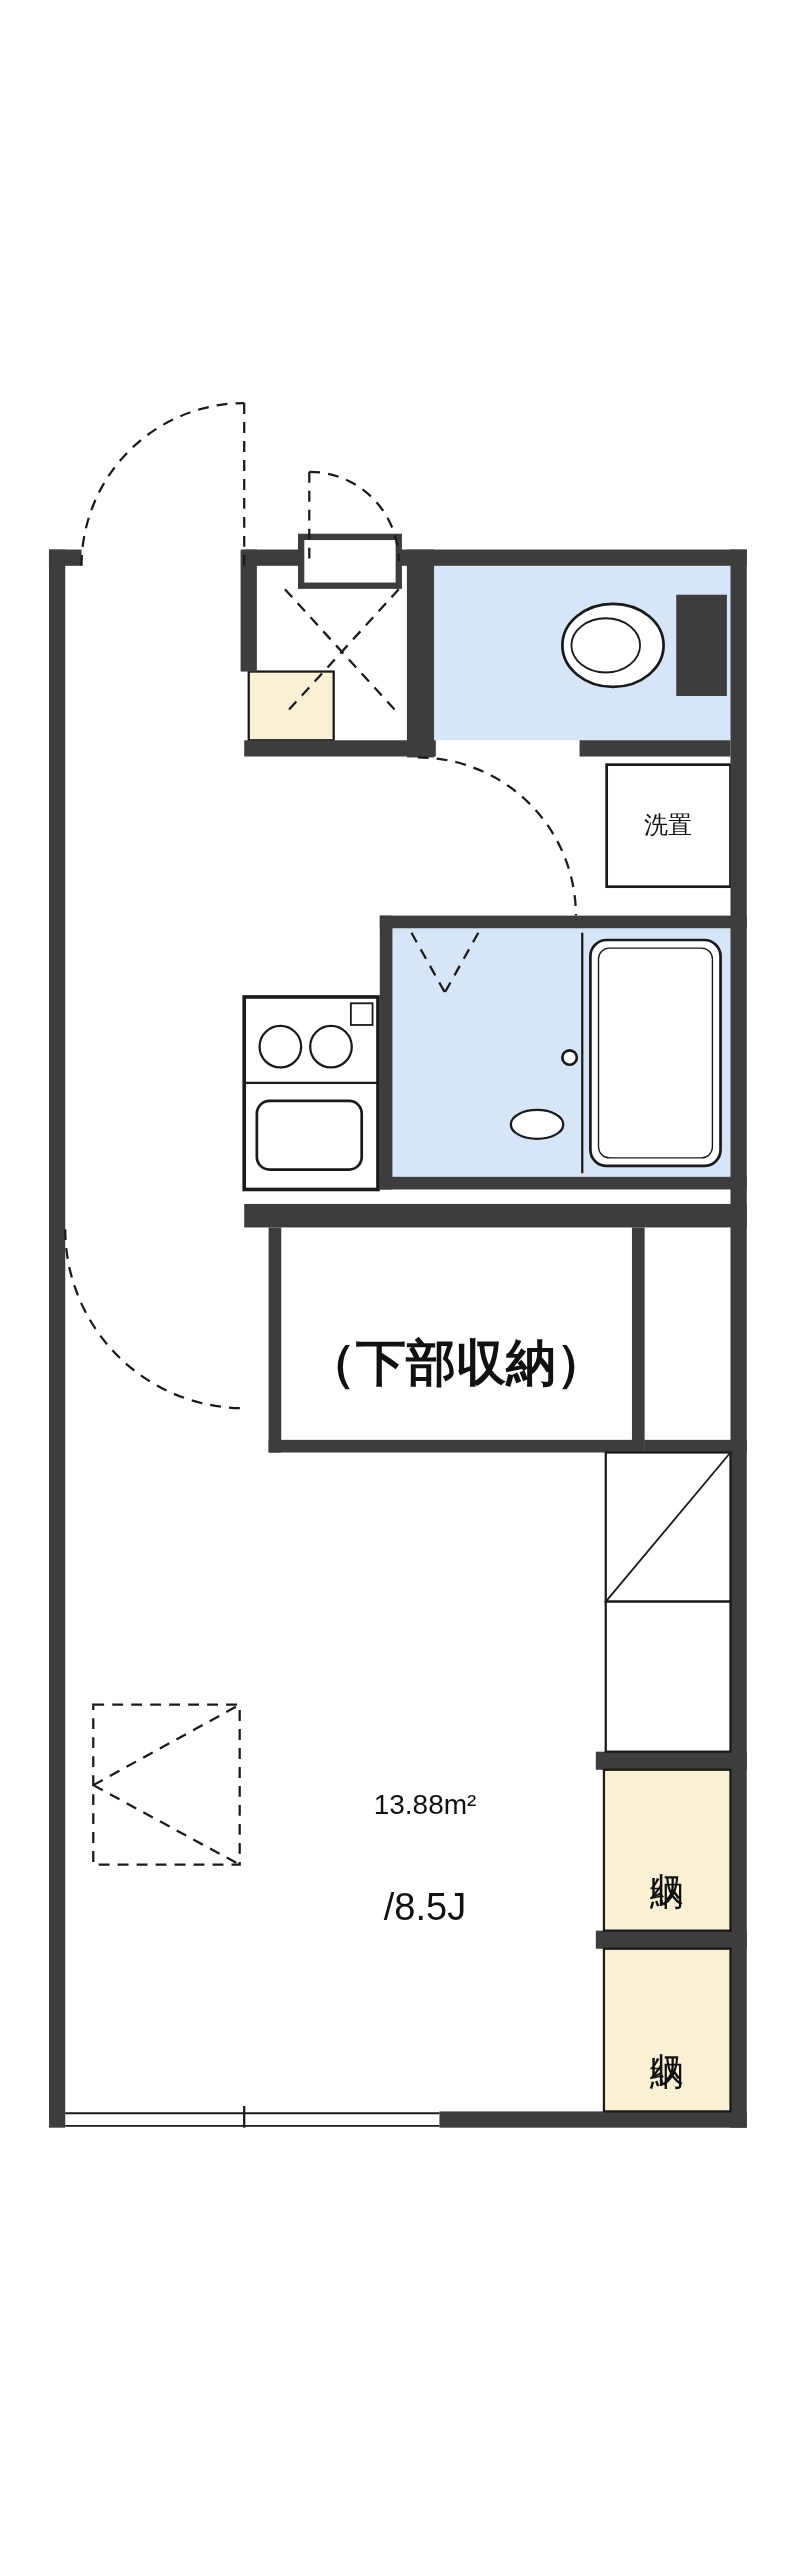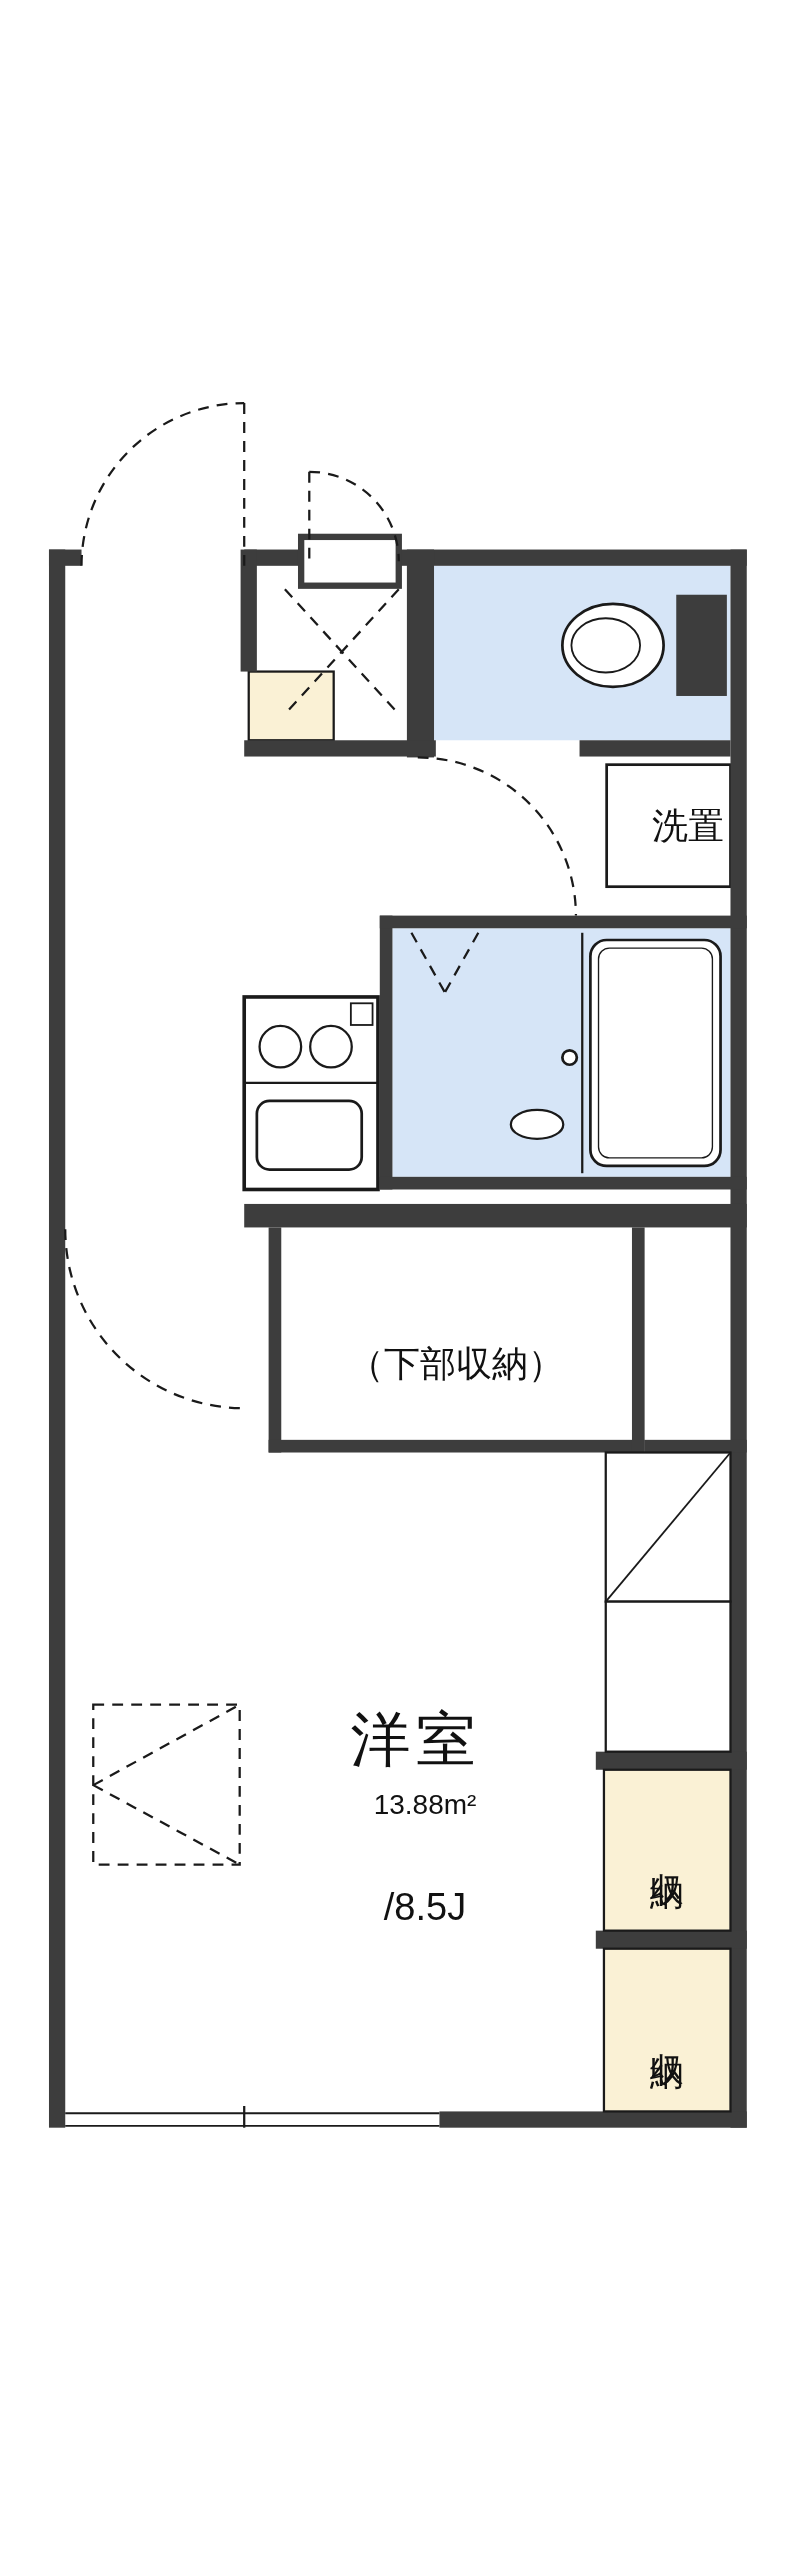--- a/index.html
+++ b/index.html
@@ -36,23 +36,23 @@
     color:var(--text);
     white-space:nowrap;
     line-height:1.25;
     text-align:center;
   }
   .lbl.vert{
     writing-mode:vertical-rl;
     text-orientation:upright;
     letter-spacing:3.6px;
   }
-  .washer-label{left:668px;top:825px;font-size:36px;margin-left:20px;}
+  .washer-label{left:668px;top:825px;font-size:24px;}
   .bed-label-1{left:456px;top:1303px;font-size:38px;}
-  .bed-label-2{left:456px;top:1363px;font-size:36px;}
+  .bed-label-2{left:456px;top:1363px;font-size:50px;font-weight:bold;}
   .room-name{left:416px;top:1739px;font-size:60px;letter-spacing:5.4px;}
   .room-area{left:425px;top:1804px;font-size:28px;}
   .room-jo{left:425px;top:1908px;font-size:38px;}
   .storage-top-label{left:667px;top:1850px;font-size:34px;}
   .storage-bottom-label{left:667px;top:2030px;font-size:34px;}
 </style>
 </head>
 <body>
 
 <div class="floorplan">
@@ -140,20 +140,19 @@
 
     <g>
       <line class="ln2" x1="72" y1="2338" x2="486" y2="2338"></line>
       <line class="ln2" x1="72" y1="2352" x2="486" y2="2352"></line>
       <line class="ln" x1="270" y1="2330" x2="270" y2="2354"></line>
     </g>
   </svg>
 
   <div class="lbl washer-label">洗置</div>
   <div class="lbl bed-label-2">（下部収納）</div>
-  <div class="lbl room-name">洋室</div>
   <div class="lbl room-area">13.88m²</div>
   <div class="lbl room-jo">/8.5J</div>
   <div class="lbl vert storage-top-label">収納</div>
   <div class="lbl vert storage-bottom-label">収納</div>
 
 </div>
 
 
 </body></html>

